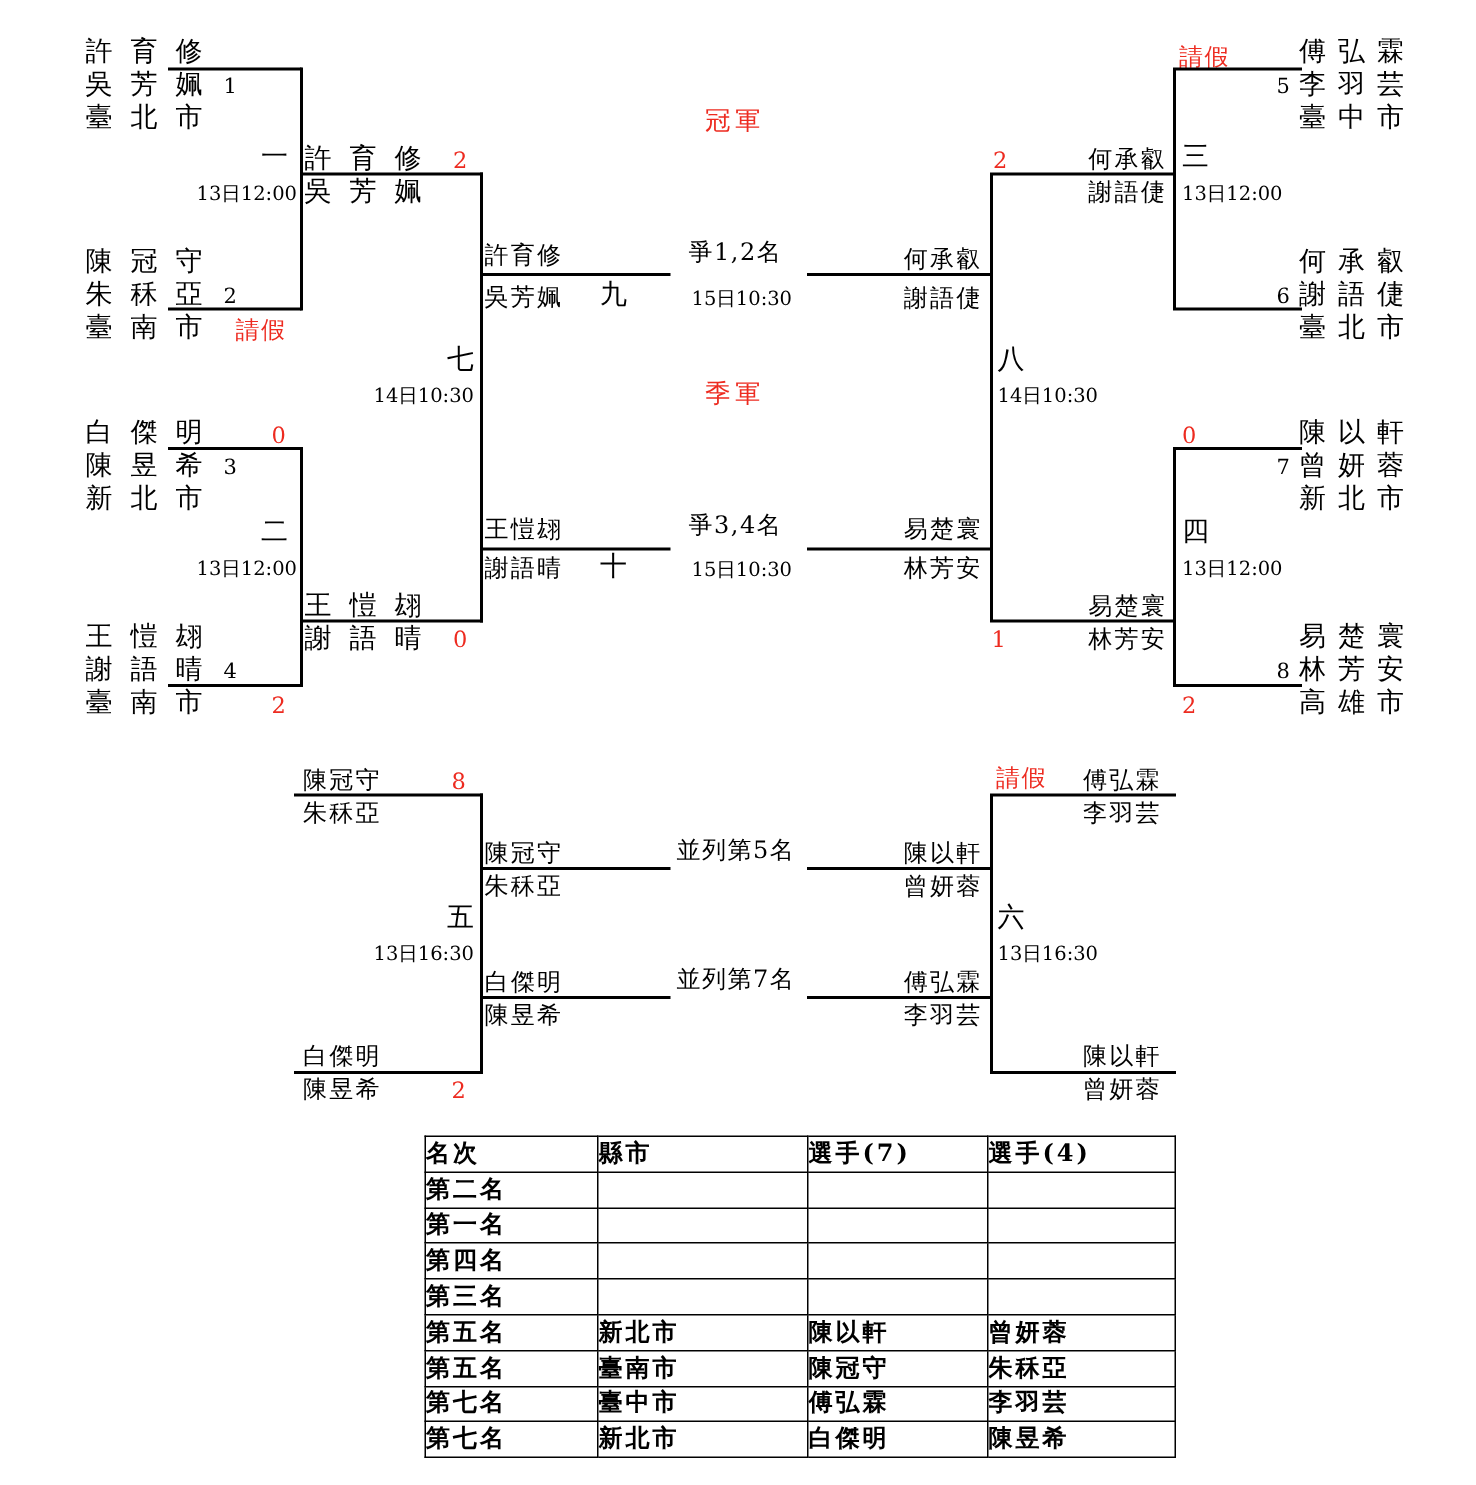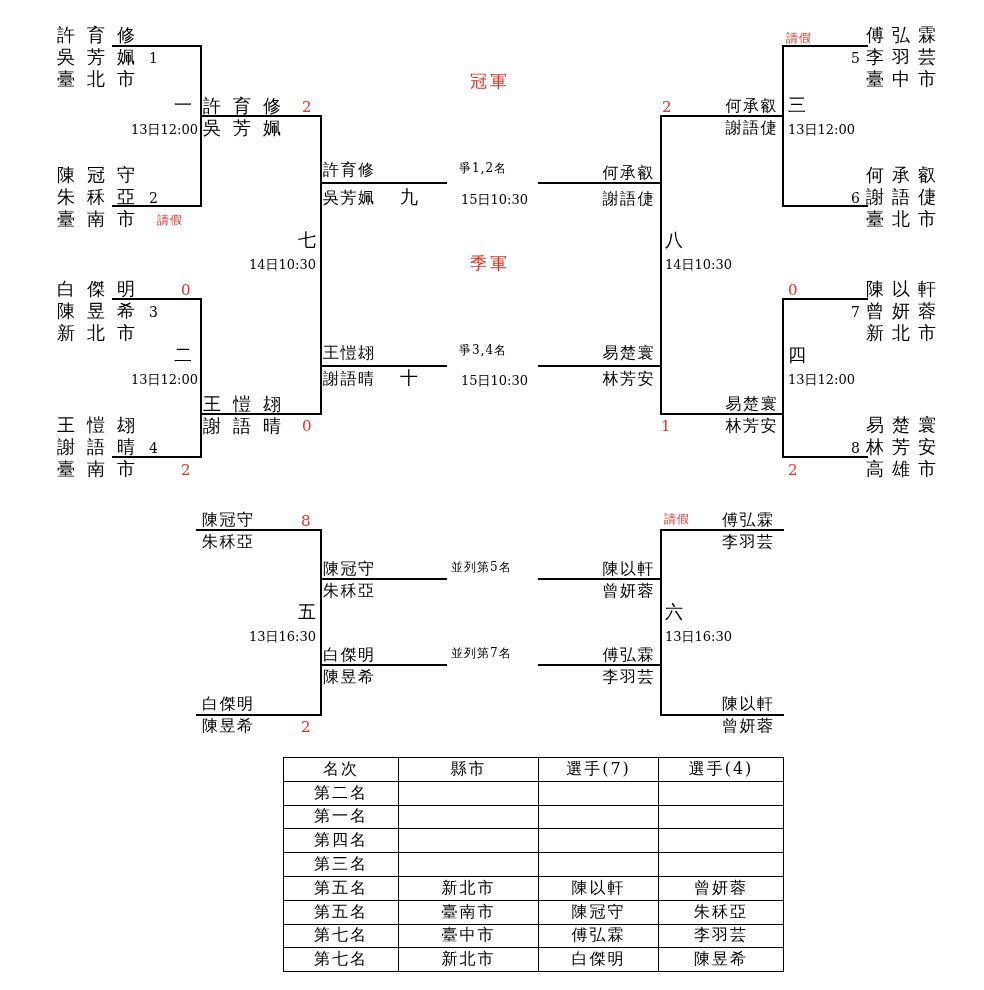--- a/index.html
+++ b/index.html
@@ -12,28 +12,28 @@
   .sp8{font-size:18px;letter-spacing:8px}
   .seed{font-size:14px;letter-spacing:0;margin-left:2px}
   .rseed{display:inline-block;width:15px;margin-right:6px;font-size:14px;letter-spacing:0;text-align:right}
   .name-sp{font-size:18px;letter-spacing:12px}
   .name-c{font-size:16px;letter-spacing:1.5px}
   .mlabel{font-size:18px}
   .mtime{font-size:13px;letter-spacing:0}
   .score{font-size:15px;color:var(--red,#ed2b20)}
   .red{color:var(--red,#ed2b20)}
   .clabel{font-size:17px;letter-spacing:3px}
-  .vs{font-size:12px;letter-spacing:1px}
+  .vs{font-size:16px;letter-spacing:1px}
   .ra{text-align:right}
   .hl{position:absolute;height:2px;background:#000}
   .vl{position:absolute;width:2px;background:#000}
   table.rank{position:absolute;left:283px;top:757px;border-collapse:collapse;table-layout:fixed;
              width:500px;font-size:16px}
-  .rank td,.rank th{border:1.6px solid #000;height:22.8px;text-align:center;vertical-align:middle;
-                    font-weight:normal;letter-spacing:2px;padding:0;overflow:hidden}
+  .rank td,.rank th{border:1.6px solid #000;height:22.8px;text-align:left;vertical-align:middle;
+                    font-weight:bold;letter-spacing:2px;padding:0;overflow:hidden}
 </style>
 </head>
 <body>
 
 <div class="sheet">
 
   <div class="team sp12" style="left:57px;top:24px">
     <div class="ln">許育修</div>
     <div class="ln"><span>吳芳姵</span><span class="seed">1</span></div>
     <div class="ln">臺北市</div>

